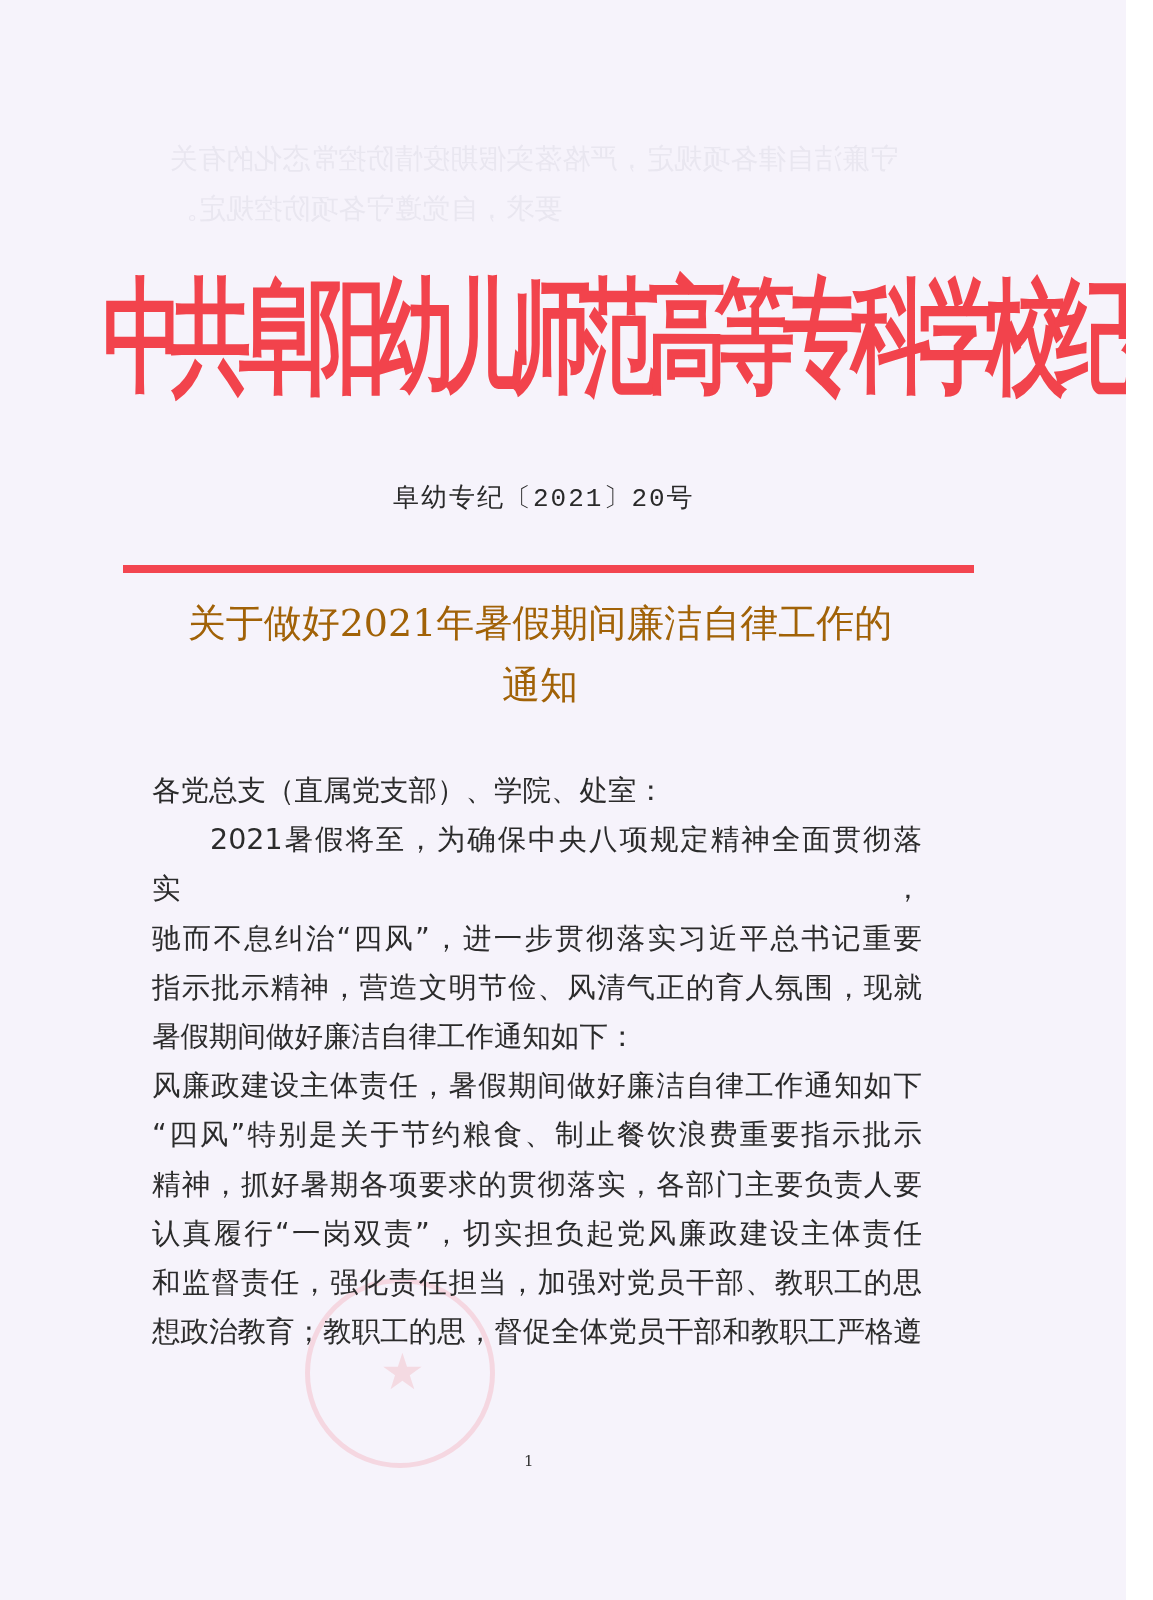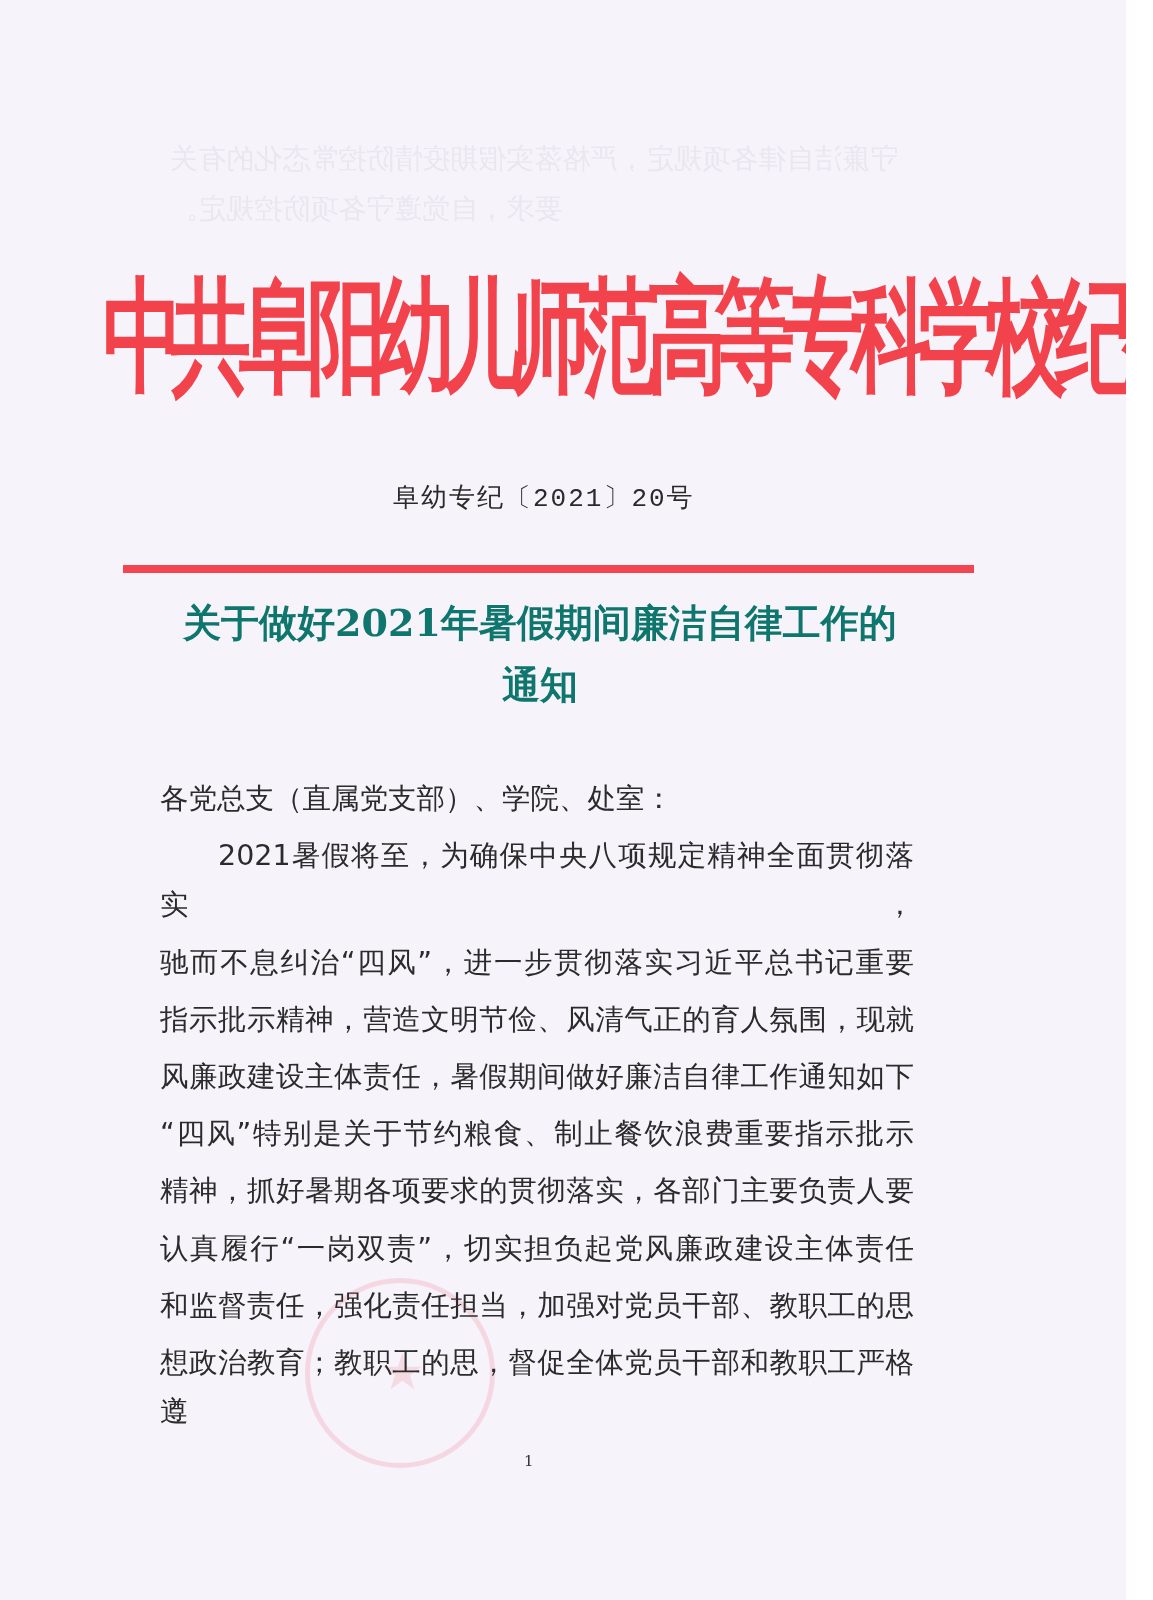--- a/index.html
+++ b/index.html
@@ -61,36 +61,36 @@
     height: 8px;
     background: #f34550;
   }
   .title {
     position: absolute;
     left: 150px;
     top: 592px;
     width: 780px;
     text-align: center;
     font-family: "DejaVu Serif", serif;
-    font-weight: bold;
+    font-weight: normal;
     font-size: 38px;
     line-height: 62px;
-    color: #0f766e;
+    color: #a16207;
   }
   .body {
     position: absolute;
     left: 152px;
     top: 766px;
     width: 770px;
     font-family: "DejaVu Sans", sans-serif;
     font-size: 28.5px;
     line-height: 49.2px;
     color: #2b2b2b;
   }
-  .body p { margin: 8px; text-align: justify; text-align-last: justify; }
+  .body p { margin: 0; text-align: justify; text-align-last: justify; }
   .body p.salutation { text-align-last: left; }
   .body p.last-line { text-align-last: left; }
   .body .indent { text-indent: 58px; }
   .body h2 {
     margin: 0;
     font-size: 28.5px;
     font-weight: bold;
     line-height: 49.2px;
     padding-left: 58px;
     color: #1e1e1e;
@@ -152,20 +152,21 @@
     <span class="seal-star">★</span>
   </div>
 
   <div class="body">
     <p class="salutation">各党总支（直属党支部）、学院、处室：</p>
 
     <div>
       <p class="indent">2021暑假将至，为确保中央八项规定精神全面贯彻落实，</p>
       <p>驰而不息纠治“四风”，进一步贯彻落实习近平总书记重要</p>
       <p>指示批示精神，营造文明节俭、风清气正的育人氛围，现就</p>
+      <p class="last-line">暑假期间做好廉洁自律工作通知如下：</p>
     </div>
 
 
     <div>
       <p>风廉政建设主体责任，暑假期间做好廉洁自律工作通知如下</p>
       <p>“四风”特别是关于节约粮食、制止餐饮浪费重要指示批示</p>
       <p>精神，抓好暑期各项要求的贯彻落实，各部门主要负责人要</p>
       <p>认真履行“一岗双责”，切实担负起党风廉政建设主体责任</p>
       <p>和监督责任，强化责任担当，加强对党员干部、教职工的思</p>
       <p>想政治教育；教职工的思，督促全体党员干部和教职工严格遵</p>

